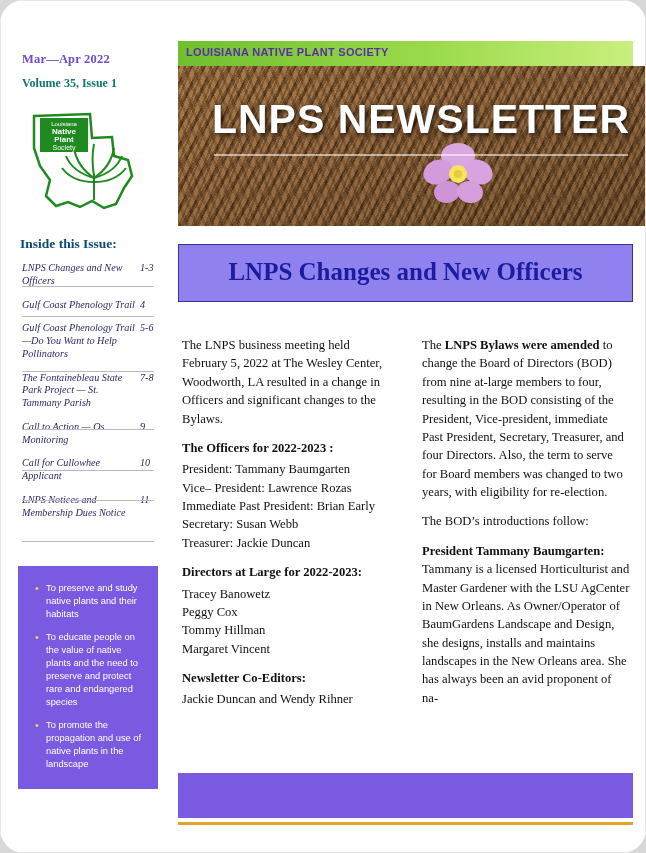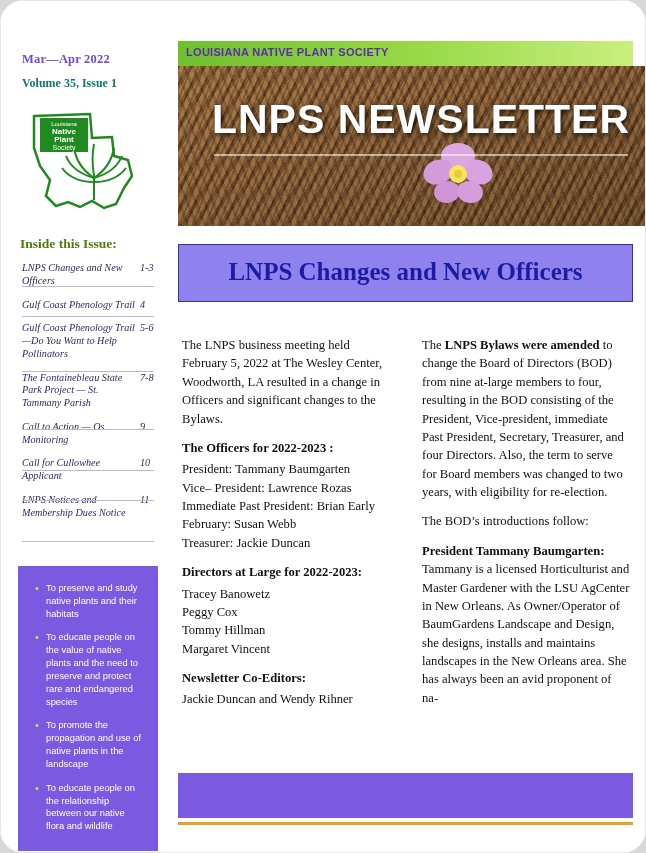--- a/index.html
+++ b/index.html
@@ -54,21 +54,21 @@
     top: 104px;
     width: 140px;
     height: 118px;
   }
   .logo svg { display:block; }
 
   .inside-title {
     position: absolute;
     left: 20px;
     top: 236px;
-    color: #4d7c0f;
+    color: #0c4a6e;
     font-size: 13.5px;
     font-weight: bold;
     font-family: "Liberation Serif", serif;
   }
   .toc {
     position: absolute;
     left: 22px;
     top: 262px;
     width: 140px;
   }
@@ -352,21 +352,20 @@
     <div class="toc-sep" style="top:429px"></div>
     <div class="toc-sep" style="top:470px"></div>
     <div class="toc-sep" style="top:500px"></div>
     <div class="toc-sep" style="top:541px"></div>
 
     <div class="mission">
       <ul>
         <li>To preserve and study native plants and their habitats</li>
         <li>To educate people on the value of native plants and the need to preserve and protect rare and endangered species</li>
         <li>To promote the propagation and use of native plants in the landscape</li>
-        <li>To educate people on the relationship between our native flora and wildlife</li>
       </ul>
     </div>
   </div>
 
   <div class="green-bar">
     <div class="green-bar-text">LOUISIANA NATIVE PLANT SOCIETY</div>
   </div>
 
   <div class="hero">
     <div class="hero-bg"></div>
@@ -391,21 +390,21 @@
     <span>LNPS Changes and New Officers</span>
   </div>
 
   <div class="col col-left">
     <p>The LNPS business meeting held February 5, 2022 at The Wesley Center, Woodworth, LA resulted in a change in Officers and significant changes to the Bylaws.</p>
 
     <p class="hd">The Officers for 2022-2023 :</p>
     <p class="line">President:  Tammany Baumgarten</p>
     <p class="line">Vice– President:  Lawrence Rozas</p>
     <p class="line">Immediate Past President:  Brian Early</p>
-    <p class="line">February:  Susan Webb</p>
+    <p class="line">Secretary:  Susan Webb</p>
     <p class="line">Treasurer:  Jackie Duncan</p>
     <div class="gap"></div>
 
     <p class="hd">Directors at Large for 2022-2023:</p>
     <p class="line">Tracey Banowetz</p>
     <p class="line">Peggy Cox</p>
     <p class="line">Tommy Hillman</p>
     <p class="line">Margaret Vincent</p>
     <div class="gap"></div>
 

